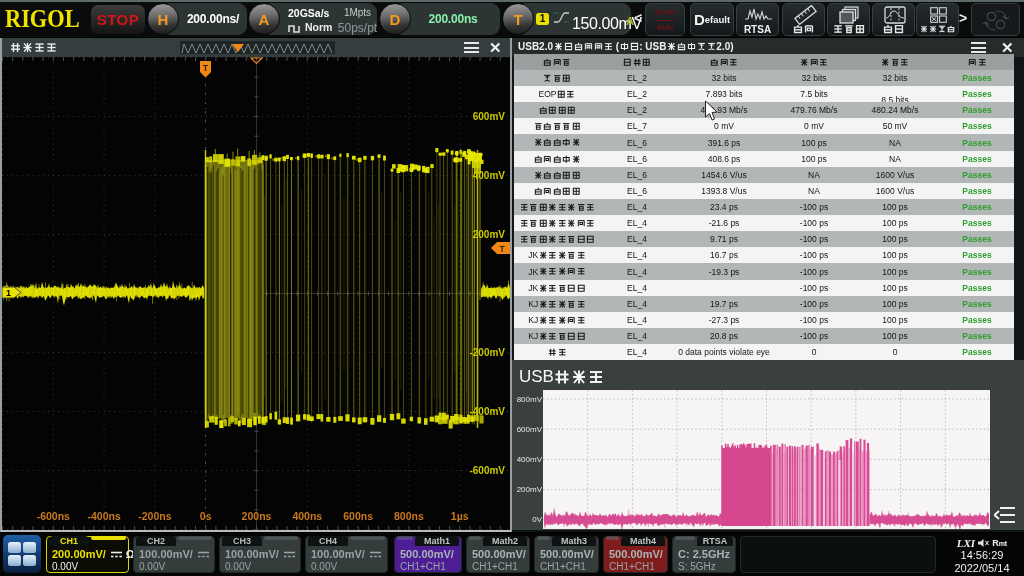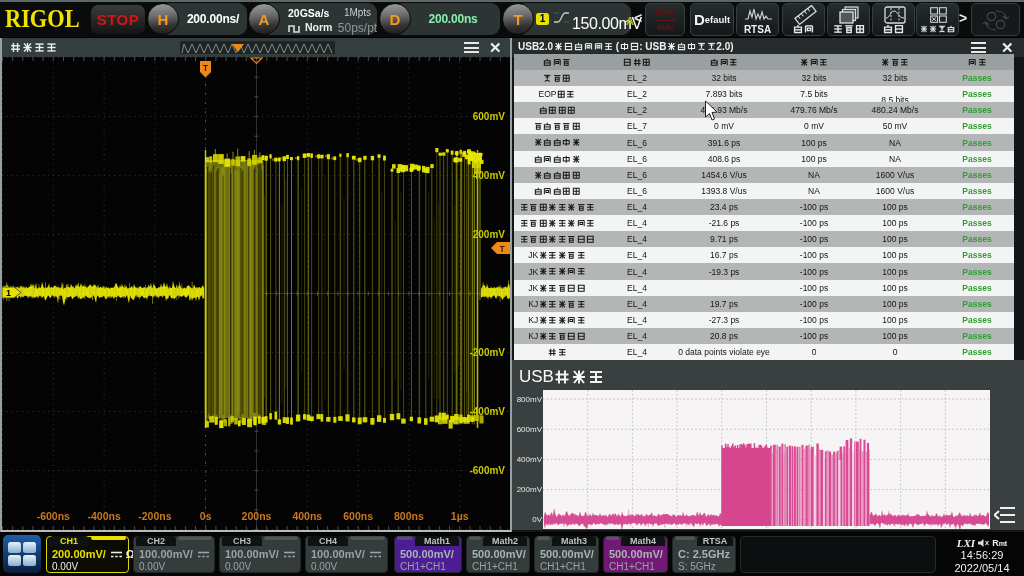--- a/index.html
+++ b/index.html
@@ -2280,21 +2280,21 @@
       <div class="abs" style="left:2px;top:-1px;width:12px;height:4px;background:#76808066;border-radius:2px"></div>
       <div class="abs" style="left:5px;top:11px;color:#aab4b4;font-weight:bold;font-size:11px">500.00mV/</div>
       <div class="abs" style="left:5px;top:24px;color:#9aa4a4;font-size:10px">CH1+CH1</div>
     </div>
     <div class="abs" style="left:534px;top:536px;width:65px;height:37px;border-radius:4px;background:#343c3c;border:1px solid #202626">
       <div class="abs" style="right:2px;top:-1px;width:44px;height:10px;background:#0e1212;border-radius:4px 4px 0 0;text-align:center;color:#c0c4c4;font-weight:bold;font-size:9px;line-height:10px">Math3</div>
       <div class="abs" style="left:2px;top:-1px;width:13px;height:4px;background:#76808066;border-radius:2px"></div>
       <div class="abs" style="left:5px;top:11px;color:#aab4b4;font-weight:bold;font-size:11px">500.00mV/</div>
       <div class="abs" style="left:5px;top:24px;color:#9aa4a4;font-size:10px">CH1+CH1</div>
     </div>
-    <div class="abs" style="left:603px;top:536px;width:65px;height:37px;border-radius:4px;background:#701a75;border:1px solid #202626">
+    <div class="abs" style="left:603px;top:536px;width:65px;height:37px;border-radius:4px;background:#7f1d1d;border:1px solid #202626">
       <div class="abs" style="right:2px;top:-1px;width:44px;height:10px;background:#0e1212;border-radius:4px 4px 0 0;text-align:center;color:#c0c4c4;font-weight:bold;font-size:9px;line-height:10px">Math4</div>
       <div class="abs" style="left:2px;top:-1px;width:13px;height:4px;background:#76808066;border-radius:2px"></div>
       <div class="abs" style="left:5px;top:11px;color:#aab4b4;font-weight:bold;font-size:11px">500.00mV/</div>
       <div class="abs" style="left:5px;top:24px;color:#9aa4a4;font-size:10px">CH1+CH1</div>
     </div>
     <div class="abs" style="left:672px;top:536px;width:64px;height:37px;border-radius:4px;background:#343c3c;border:1px solid #202626">
       <div class="abs" style="right:2px;top:-1px;width:36px;height:10px;background:#0e1212;border-radius:4px 4px 0 0;text-align:center;color:#c0c4c4;font-weight:bold;font-size:9px;line-height:10px">RTSA</div>
       <div class="abs" style="left:2px;top:-1px;width:20px;height:4px;background:#76808066;border-radius:2px"></div>
       <div class="abs" style="left:5px;top:11px;color:#aab4b4;font-weight:bold;font-size:11px">C: 2.5GHz</div>
       <div class="abs" style="left:5px;top:24px;color:#9aa4a4;font-size:10px">S: 5GHz</div>

